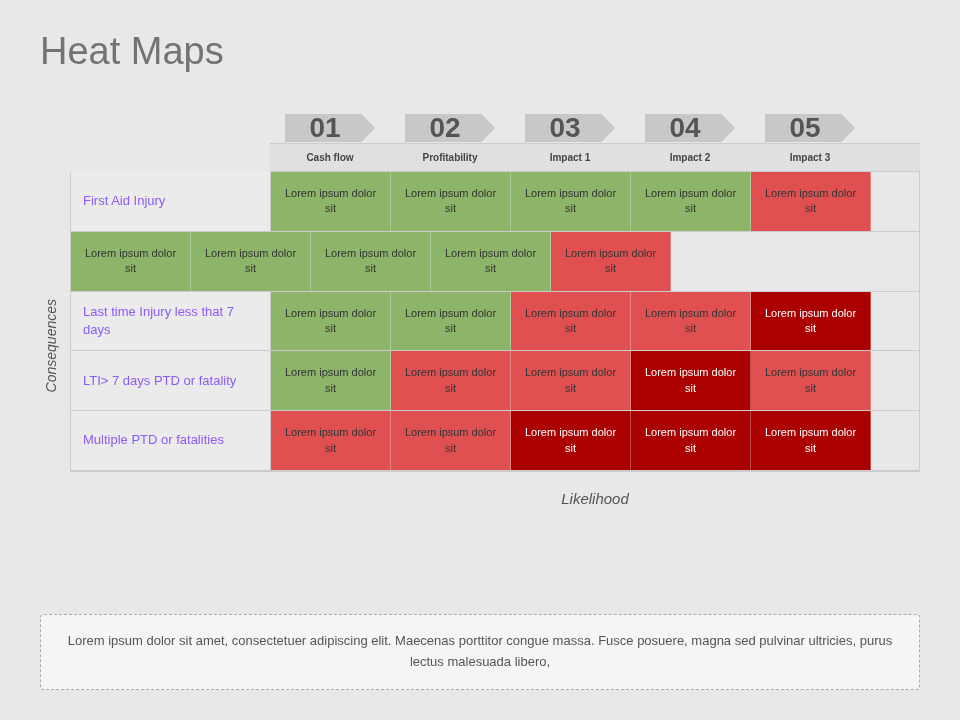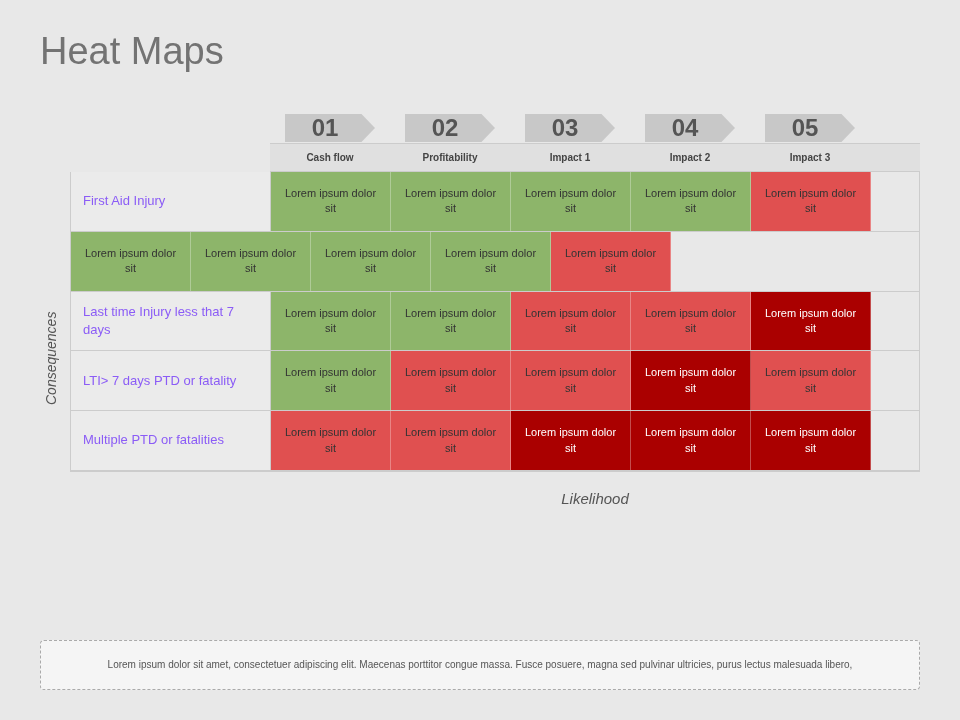--- a/index.html
+++ b/index.html
@@ -73,21 +73,21 @@
       height: 50px;
     }
 
     .arrow-shape {
       width: 90px;
       height: 28px;
       background: #c8c8c8;
       display: flex;
       align-items: center;
       justify-content: center;
-      font-size: 24px;
+      font-size: 28px;
       font-weight: bold;
       color: #555;
       clip-path: polygon(0% 0%, 85% 0%, 100% 50%, 85% 100%, 0% 100%);
       padding-right: 10px;
       margin-top: 20px;
     }
 
     .col-label-row {
       display: flex;
       background: #e0e0e0;
@@ -159,21 +159,21 @@
       margin-top: 18px;
       margin-left: 200px;
     }
 
     .footer-box {
       margin-top: 16px;
       border: 1.5px dashed #aaa;
       background: #f5f5f5;
       border-radius: 4px;
       padding: 16px 20px;
-      font-size: 10px;
+      font-size: 13px;
       color: #555;
       line-height: 1.6;
       text-align: center;
     }
 
     .grid-border {
       border: 1px solid #ccc;
       border-top: none;
     }
   </style>

